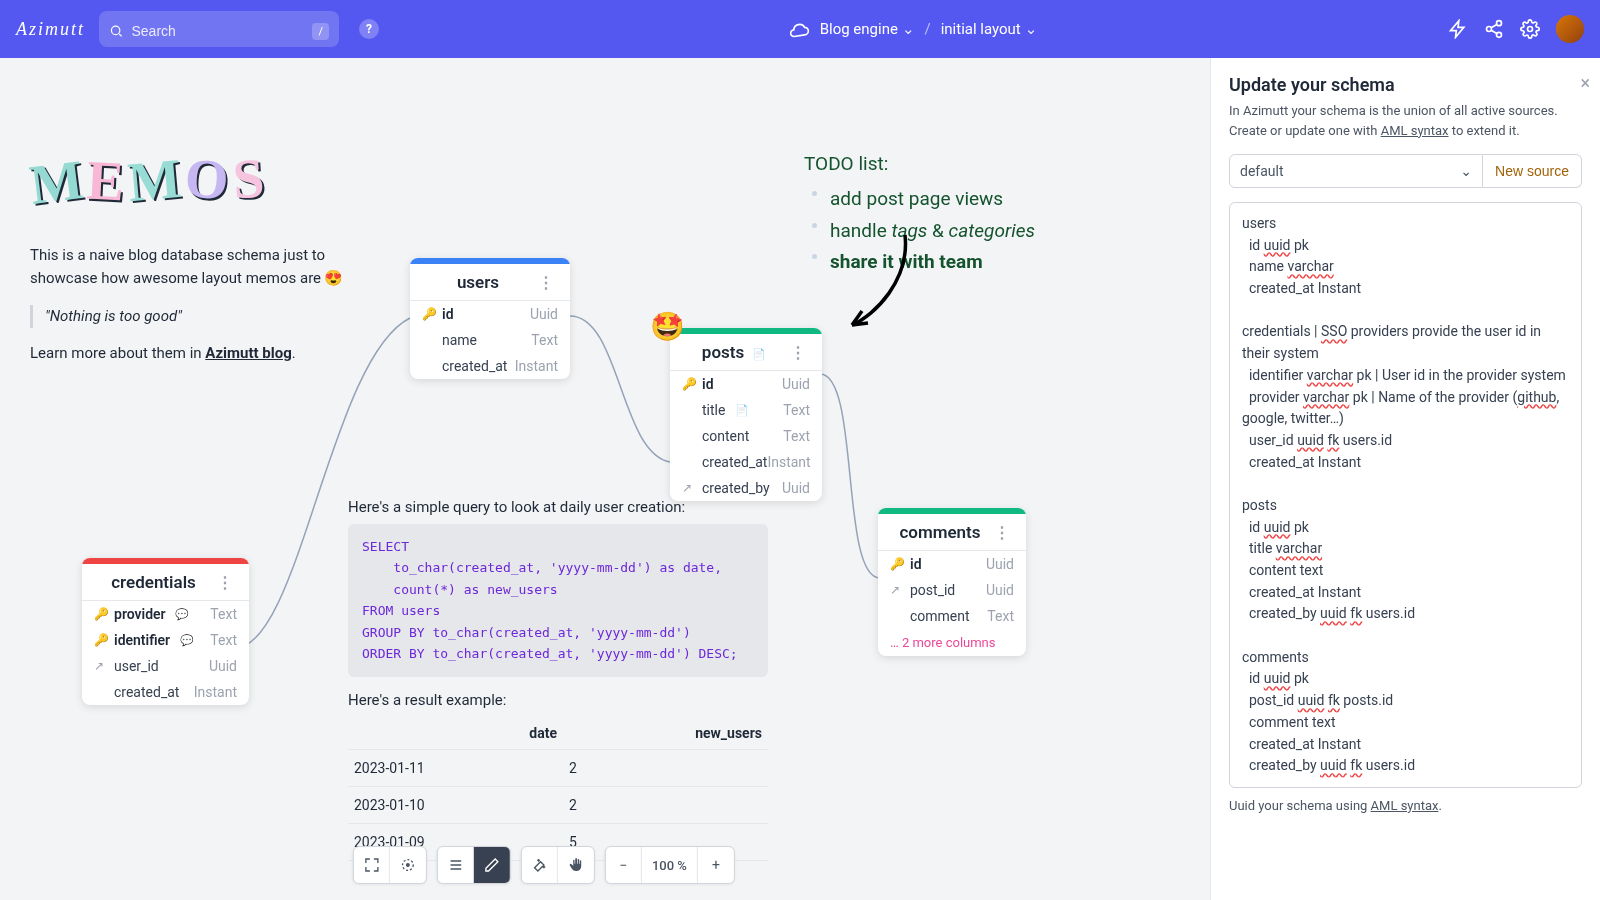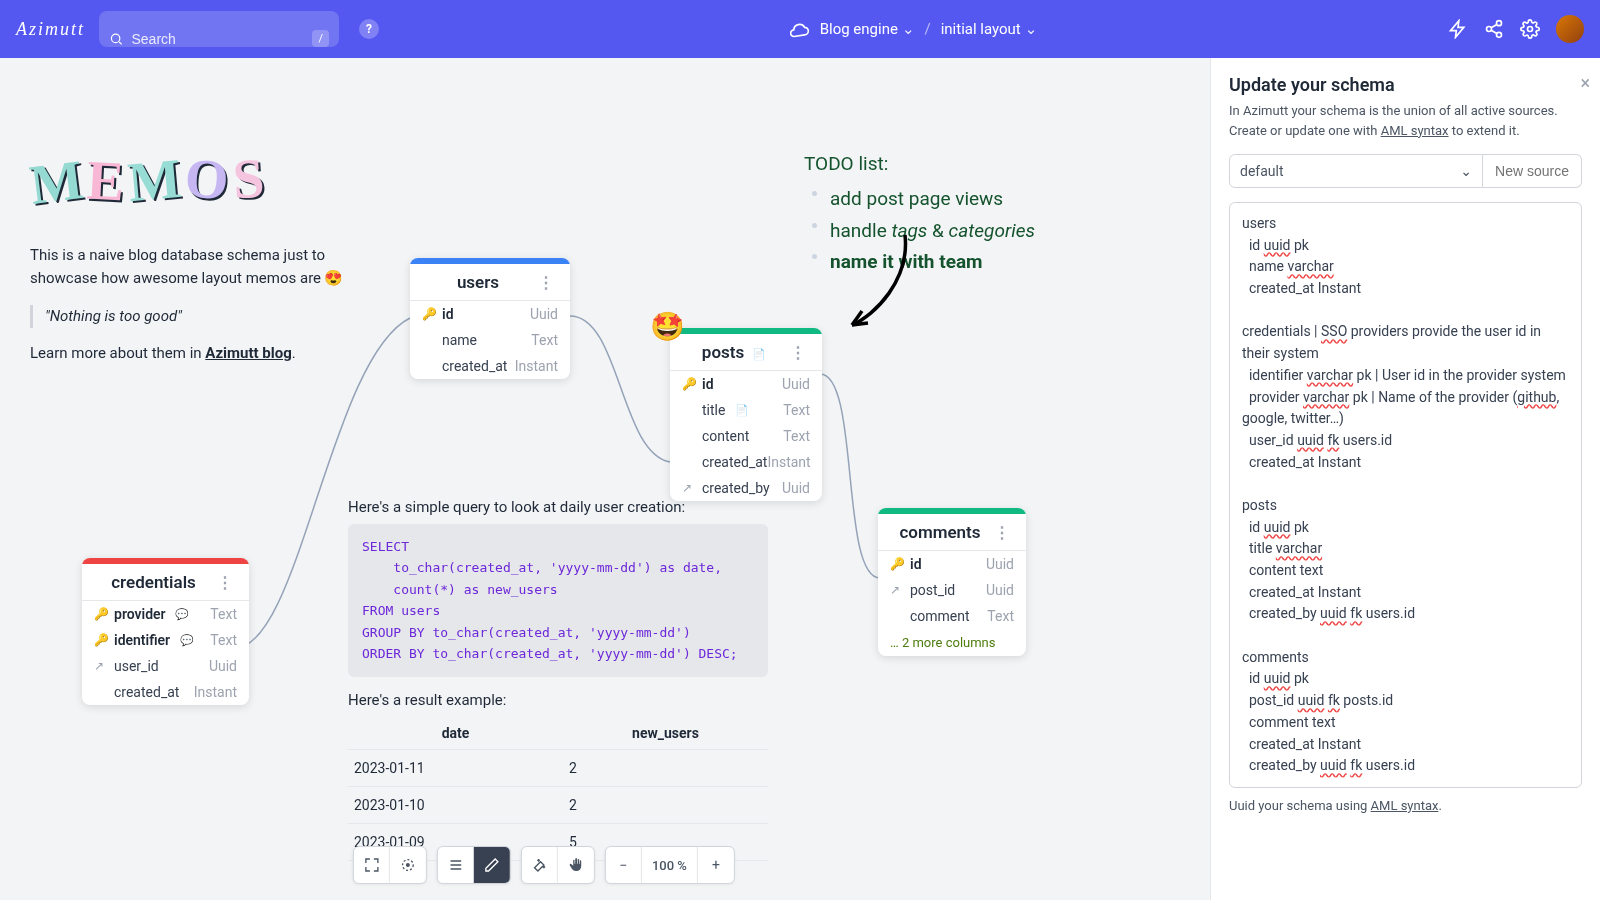--- a/index.html
+++ b/index.html
@@ -1,39 +1,39 @@
 <!DOCTYPE html>
 <html><head>
 <meta charset="utf-8">
 <style>
 *{box-sizing:border-box;margin:0;padding:0}
 body{font-family:-apple-system,BlinkMacSystemFont,"Segoe UI",Roboto,sans-serif;font-size:14px;color:#1f2937;background:#f3f4f6;overflow:hidden}
 .topbar{height:58px;background:#5457f0;display:flex;align-items:center;padding:0 16px;gap:14px;color:#fff}
 .logo{font-family:"Brush Script MT",cursive;font-size:18px;font-style:italic;letter-spacing:2px}
-.search-wrap{position:relative;display:flex;align-items:flex-end;background:rgba(255,255,255,.18);border-radius:8px;height:36px;width:240px;padding:0 10px}
+.search-wrap{position:relative;display:flex;align-items:flex-start;background:rgba(255,255,255,.18);border-radius:8px;height:36px;width:240px;padding:12px 10px}
 .search-wrap input{background:transparent;border:none;outline:none;color:#fff;flex:1;font-size:14px;margin-left:8px}
 .search-wrap input::placeholder{color:rgba(255,255,255,.85)}
 .kbd{background:rgba(255,255,255,.22);border-radius:4px;font-size:11px;padding:2px 6px;color:#fff}
 .top-center{flex:1;display:flex;justify-content:center;align-items:center;gap:10px;font-size:15px}
 .top-center .sep{opacity:.6}
 .chev{margin-left:4px;opacity:.9}
 .top-icons{display:flex;align-items:center;gap:16px}
 .top-icons svg{width:20px;height:20px;stroke:#fff;fill:none;stroke-width:2}
 .avatar{width:28px;height:28px;border-radius:50%;background:linear-gradient(135deg,#d97706,#92400e)}
 .help-icon{width:20px;height:20px;border-radius:50%;background:rgba(255,255,255,.25);display:flex;align-items:center;justify-content:center;font-size:12px;font-weight:bold;color:#fff;margin-left:6px}
 .main{display:flex;height:calc(900px - 58px)}
 .canvas{flex:1;position:relative;overflow:hidden}
 .sidebar{width:390px;background:#fff;border-left:1px solid #e5e7eb;padding:16px 18px;overflow-y:auto}
 .sidebar h2{font-size:18px;font-weight:600;margin-bottom:6px}
 .close-x{position:absolute;right:10px;top:14px;color:#9ca3af;font-size:18px;cursor:pointer}
 .side-desc{font-size:13px;color:#4b5563;line-height:1.5;margin-bottom:14px}
 .side-desc a{color:#4b5563;text-decoration:underline}
 .src-row{display:flex;gap:0;margin-bottom:14px}
 .src-select{flex:1;border:1px solid #d1d5db;border-radius:6px 0 0 6px;padding:8px 10px;display:flex;justify-content:space-between;align-items:flex-end;font-size:14px;color:#4b5563}
-.src-btn{border:1px solid #d1d5db;border-left:none;border-radius:0 6px 6px 0;padding:8px 12px;font-size:14px;color:#737373;background:#fff;cursor:pointer}
+.src-btn{border:1px solid #d1d5db;border-left:none;border-radius:0 6px 6px 0;padding:8px 12px;font-size:14px;color:#a16207;background:#fff;cursor:pointer}
 .schema-area{border:1px solid #d1d5db;border-radius:6px;padding:10px 12px;font-size:14px;line-height:1.55;color:#374151;min-height:560px;font-family:inherit}
 .schema-area .u{text-decoration:underline;text-decoration-color:#ef4444;text-decoration-style:wavy;text-underline-offset:2px}
 .side-foot{font-size:13px;color:#4b5563;margin-top:10px}
 .side-foot a{color:#4b5563;text-decoration:underline}
 .memos-logo{position:absolute;left:30px;top:90px;font-family:"Comic Sans MS","Marker Felt",cursive;font-size:56px;font-weight:bold;letter-spacing:4px;transform:rotate(-1deg)}
 .memos-logo span{display:inline-block;text-shadow:2px 2px 0 #1f2937}
 .ml0{color:#94d9d2;transform:rotate(-6deg)}
 .ml1{color:#f8b7d5;transform:rotate(4deg)}
 .ml2{color:#98ddd5;transform:rotate(-4deg)}
 .ml3{color:#c6b7f2;transform:rotate(5deg)}
@@ -52,27 +52,27 @@
 .tbl-stripe{height:6px}
 .tbl-header{display:flex;align-items:center;justify-content:space-between;padding:8px 12px;font-size:17px;font-weight:600}
 .tbl-header .hl{flex:1;text-align:center}
 .dots{color:#9ca3af;font-size:16px;cursor:pointer;padding:0 4px}
 .tbl-rows{border-top:1px solid #e5e7eb}
 .trow{display:flex;align-items:center;justify-content:space-between;padding:5px 12px;font-size:14px}
 .trow .cn{display:flex;align-items:center;gap:6px;color:#374151}
 .trow .ct{color:#9ca3af}
 .trow .ic{width:14px;color:#9ca3af;font-size:12px}
 .trow.bold .cn{font-weight:600;color:#1f2937}
-.more-row{padding:6px 12px;font-size:13px;color:#4d7c0f}
+.more-row{padding:6px 12px;font-size:13px;color:#ec4899}
 .emoji-star{position:absolute;left:650px;top:252px;font-size:28px;z-index:5}
 .comment-ic{font-size:11px;color:#9ca3af;margin-left:4px}
 .memo2{position:absolute;left:348px;top:440px;width:420px;font-size:15px;color:#1f2937}
 .memo2 pre{background:#e5e7eb;border-radius:6px;padding:12px 14px;font-family:Menlo,Monaco,monospace;font-size:13px;line-height:1.65;margin:8px 0 14px;color:#6d28d9}
 .result-tbl{width:100%;border-collapse:collapse;margin-top:8px}
-.result-tbl th{text-align:center;font-weight:700;padding:8px 6px;font-size:14px;border-bottom:1px solid #e5e7eb}
+.result-tbl th{text-align:right;font-weight:700;padding:8px 6px;font-size:14px;border-bottom:1px solid #e5e7eb}
 .result-tbl td{padding:10px 6px;border-bottom:1px solid #e5e7eb;font-size:14px}
 .toolbar{position:absolute;bottom:16px;left:50%;transform:translateX(-66%);display:flex;gap:10px}
 .tgrp{display:flex;background:#fff;border:1px solid #d1d5db;border-radius:6px;overflow:hidden;box-shadow:0 1px 3px rgba(0,0,0,.06)}
 .tbtn{width:36px;height:36px;display:flex;align-items:center;justify-content:center;color:#4b5563;cursor:pointer;border-right:1px solid #e5e7eb}
 .tbtn:last-child{border-right:none}
 .tbtn.dark{background:#374151;color:#fff}
 .tbtn.wide{width:56px;font-size:13px;font-weight:500}
 svg.conn{position:absolute;top:0;left:0;pointer-events:none}
 .note-ic{font-size:11px;color:#9ca3af;margin-left:4px}
 </style>
@@ -133,21 +133,21 @@
       <p>This is a naive blog database schema just to showcase how awesome layout memos are 😍</p>
       <p class="quote">"Nothing is too good"</p>
       <p><span>Learn more about them in </span><b>Azimutt blog</b>.</p>
     </div>
 
     <div class="todo">
       <div class="todo-title">TODO list:</div>
       <ul id="todo-list">
           <li>add post page views</li>
           <li>handle <em>tags</em> &amp; <em>categories</em></li>
-          <li><span class="str">name it with team</span></li>
+          <li><span class="str">share it with team</span></li>
         </ul>
     </div>
     <svg class="arrow" viewBox="0 0 80 110">
         <path d="M 65 5 C 70 50 35 85 12 95" stroke="#000" stroke-width="3.5" fill="none"></path>
         <path d="M 12 95 l 16 -2 M 12 95 l 10 -14" stroke="#000" stroke-width="3.5" fill="none"></path>
       </svg>
 
     <div class="table" id="tbl-users" style="left:410px;top:200px;width:160px">
         <div class="tbl-stripe" style="background:#3b82f6"></div>
         <div class="tbl-header">

